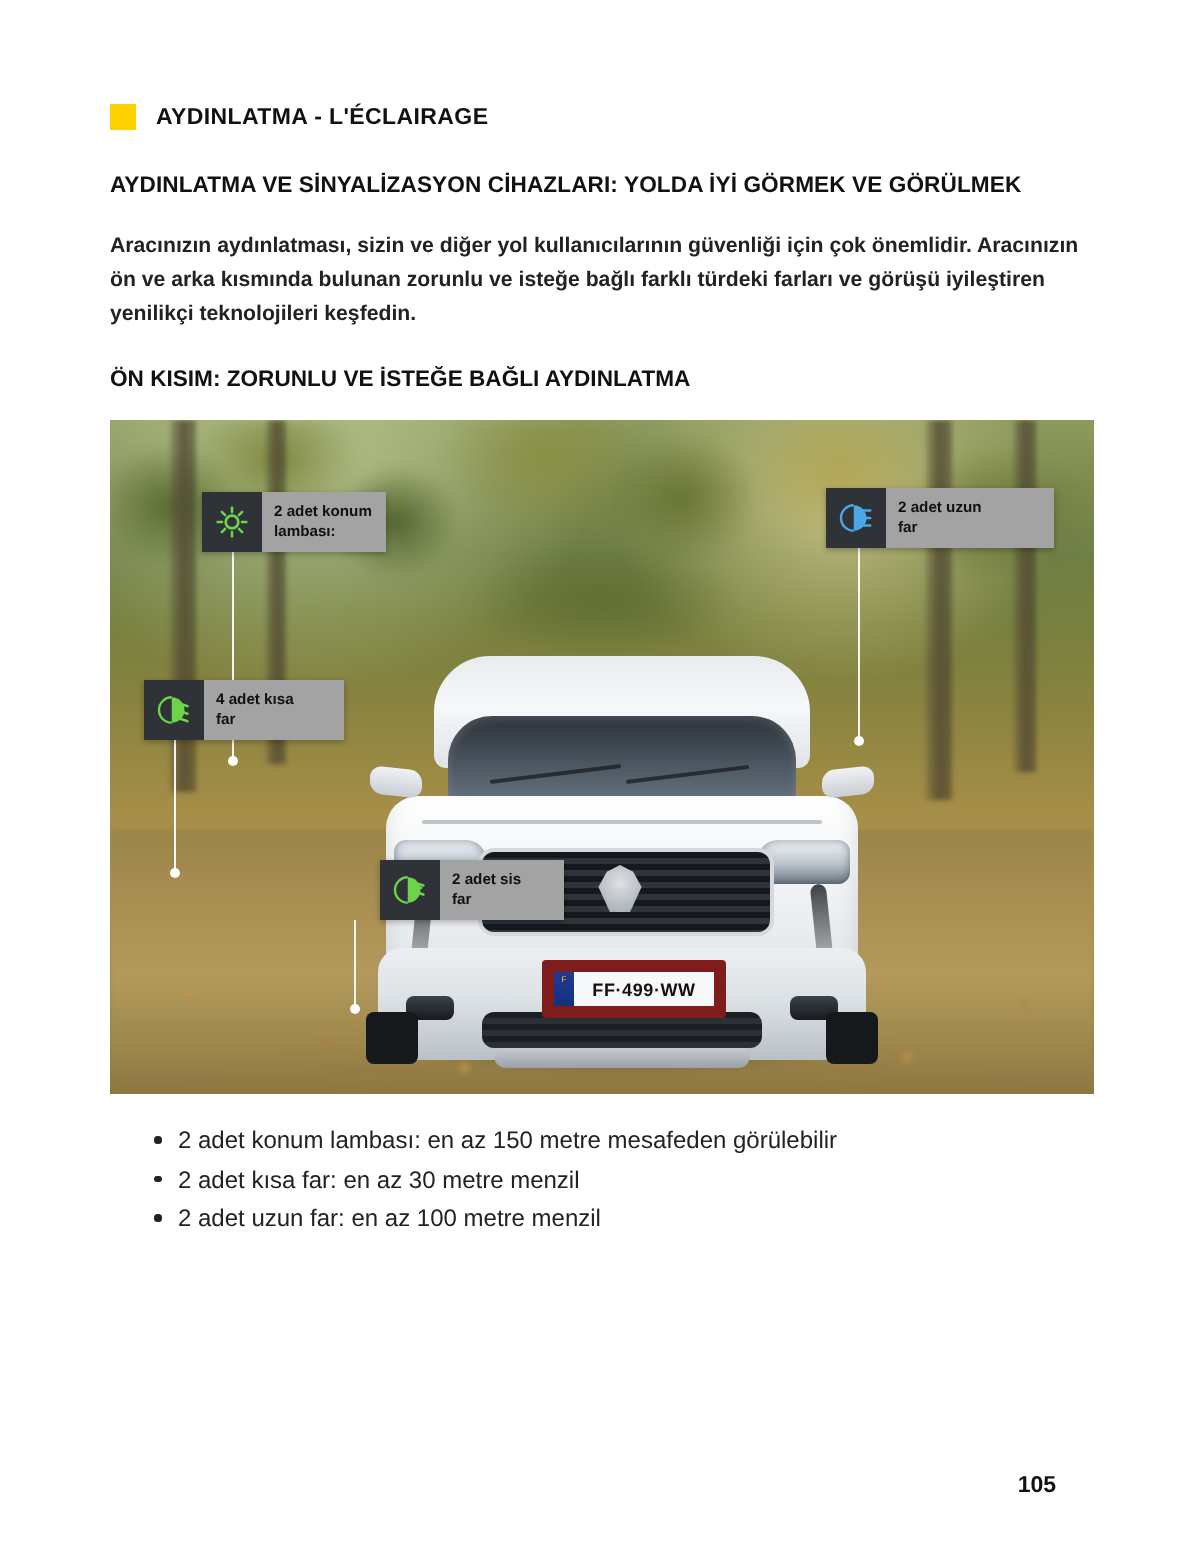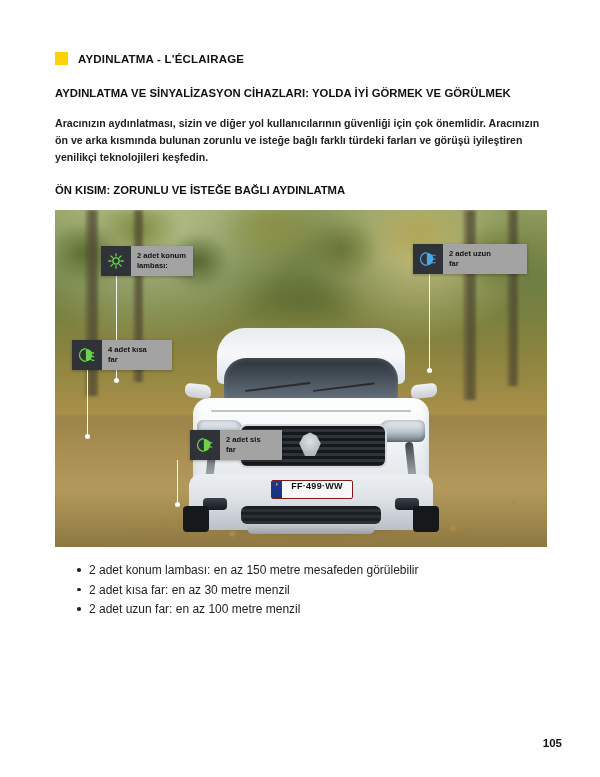--- a/index.html
+++ b/index.html
@@ -246,23 +246,24 @@
     left: 12px; top: 146px;
     width: 244px; height: 56px;
     background: linear-gradient(180deg, #eceff2 0%, #dde2e6 45%, #b9c0c6 100%);
     border-radius: 12px 12px 14px 14px;
   }
   .plate {
     position: absolute;
     left: 94px; top: 152px;
     width: 80px; height: 17px;
     background: #f7f8f9;
-    border: 1px solid #7f1d1d;
+    border: 6px solid #7f1d1d;
     border-radius: 2px;
     display: flex;
+    align-items: center;
   }
   .plate-eu {
     width: 10px; height: 100%;
     background: linear-gradient(180deg, #1f3a93, #16307e);
     display: flex; align-items: flex-start; justify-content: center;
     color: #ffd100; font-size: 4px; padding-top: 1px;
     box-sizing: border-box;
   }
   .plate-num {
     flex: 1;
@@ -364,21 +365,21 @@
     left: -12px;
     top: 7px;
     width: 3.5px;
     height: 3.5px;
     border-radius: 50%;
     background: #222;
   }
 
   .page-number {
     position: absolute;
-    right: 38px;
+    right: 72px;
     bottom: 28px;
     font-size: 11.5px;
     font-weight: bold;
     color: #111;
   }
 </style>
 </head>
 <body>
 
 <div class="page">

